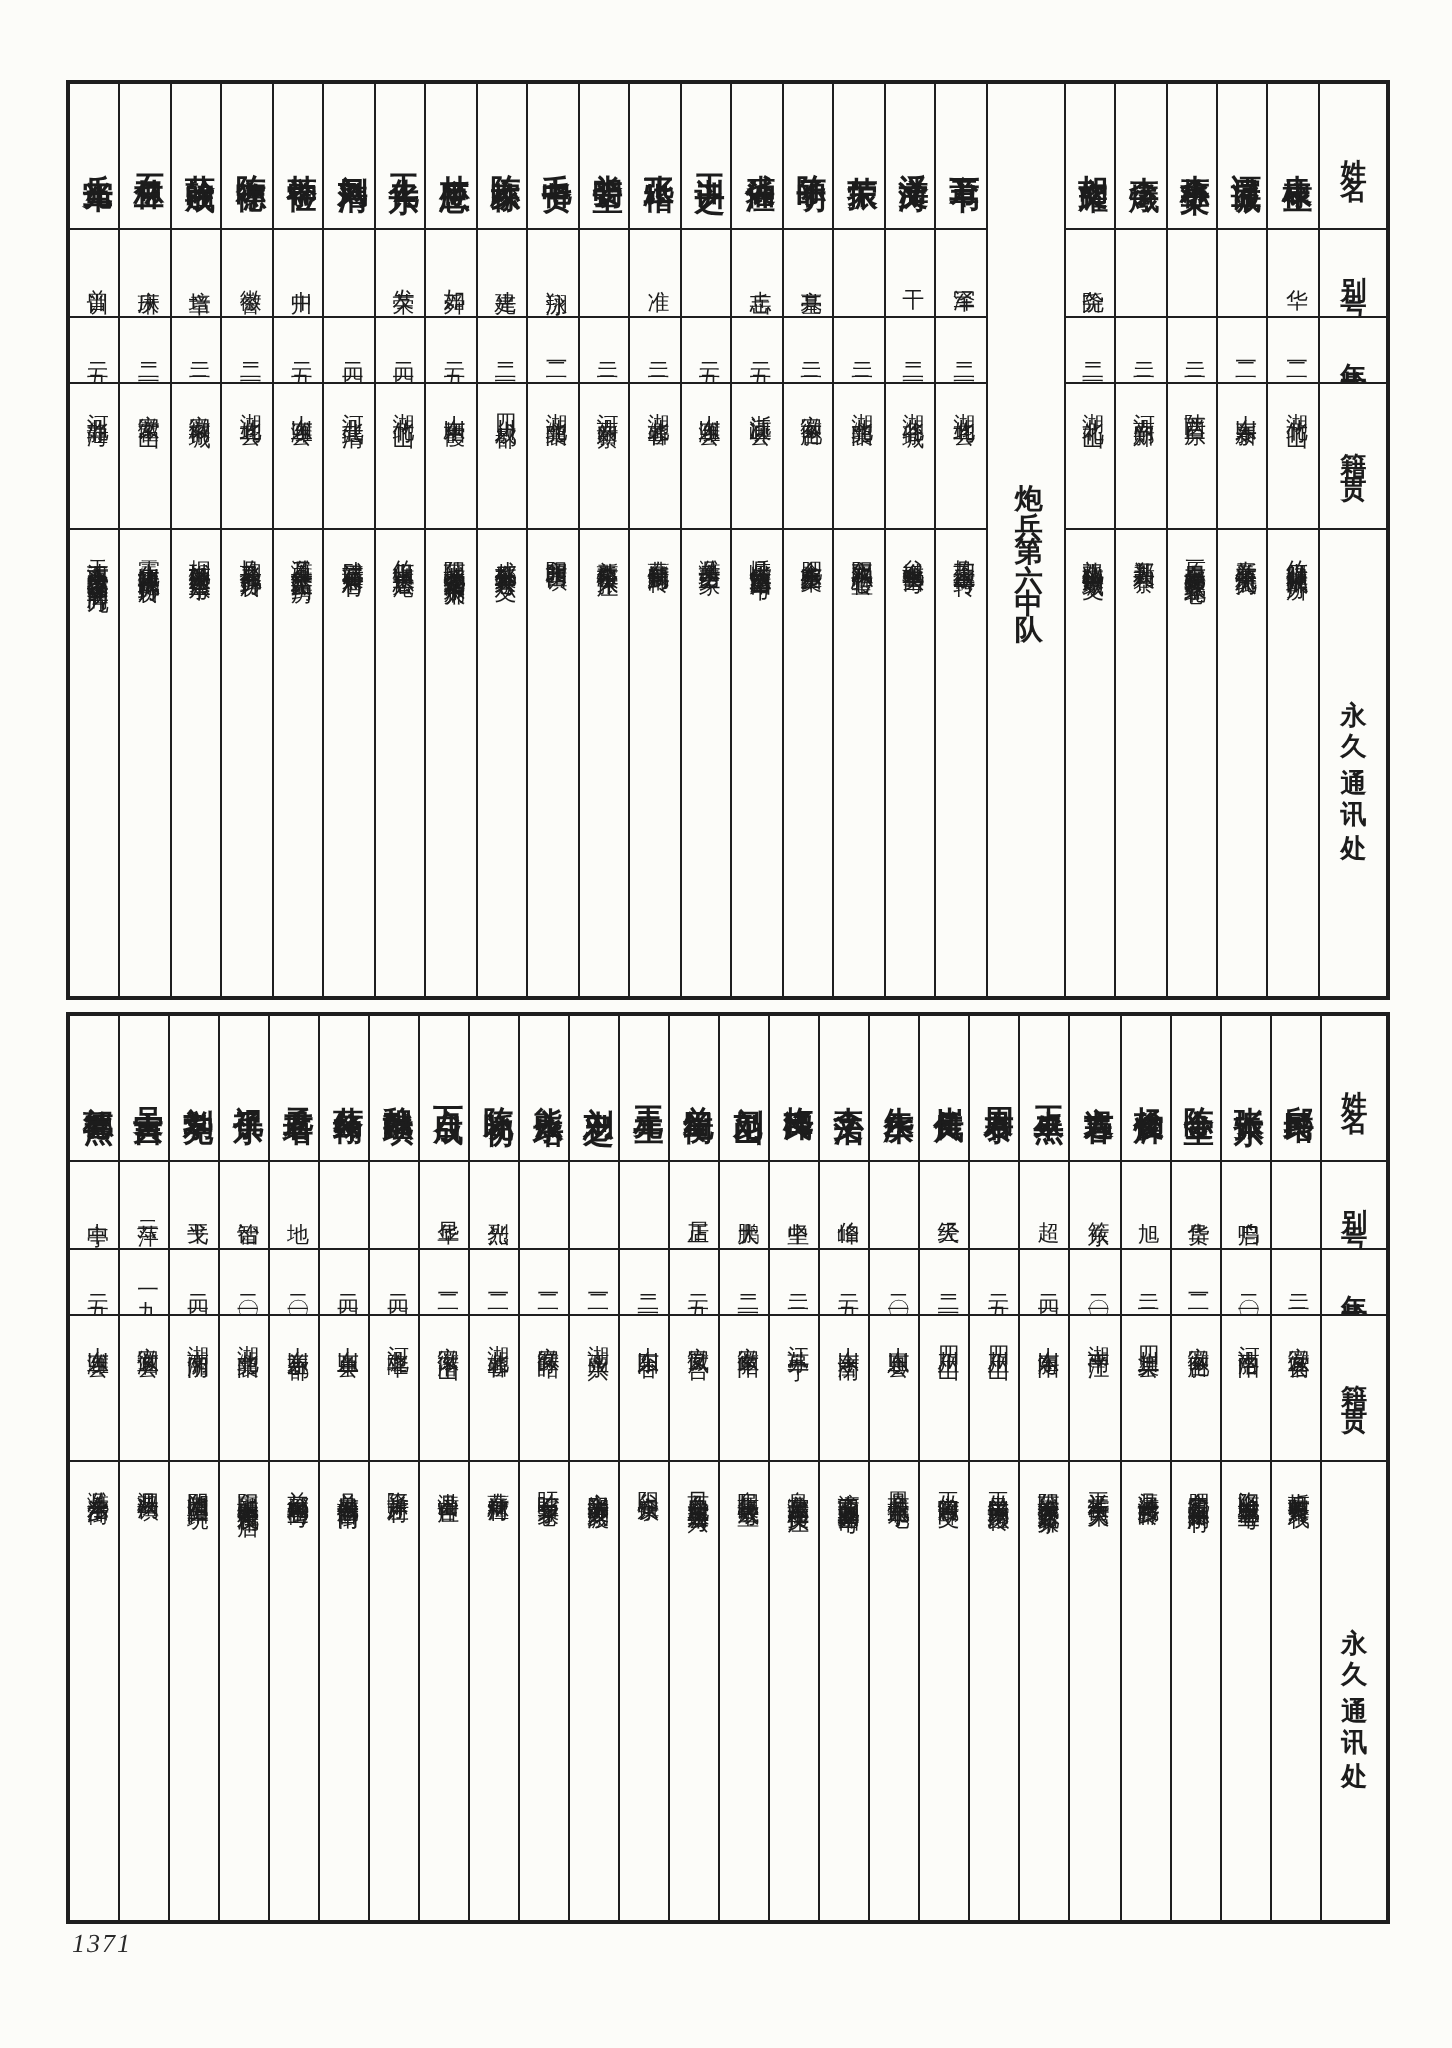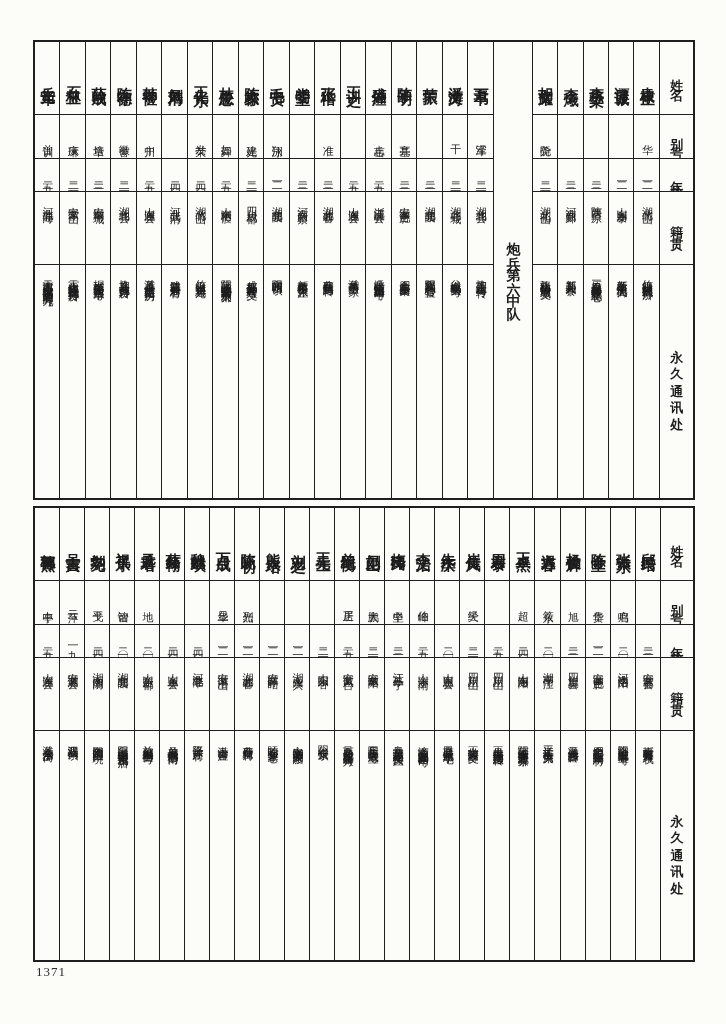--- a/index.html
+++ b/index.html
@@ -87,20 +87,21 @@
     font-weight:600;
   }
 
   .page-number{
     position:absolute;
     left:36px;top:964px;
     font-size:13px;
     letter-spacing:1px;
     color:#2a2a2a;
     font-family:"Liberation Serif","DejaVu Serif",serif;
+    font-style:italic;
   }
 </style>
 </head>
 <body>
 
 <div class="page">
 
   <div class="roster" id="table-top">
   <div class="col header-col">
     <div class="cell hdr-name">姓名</div>

